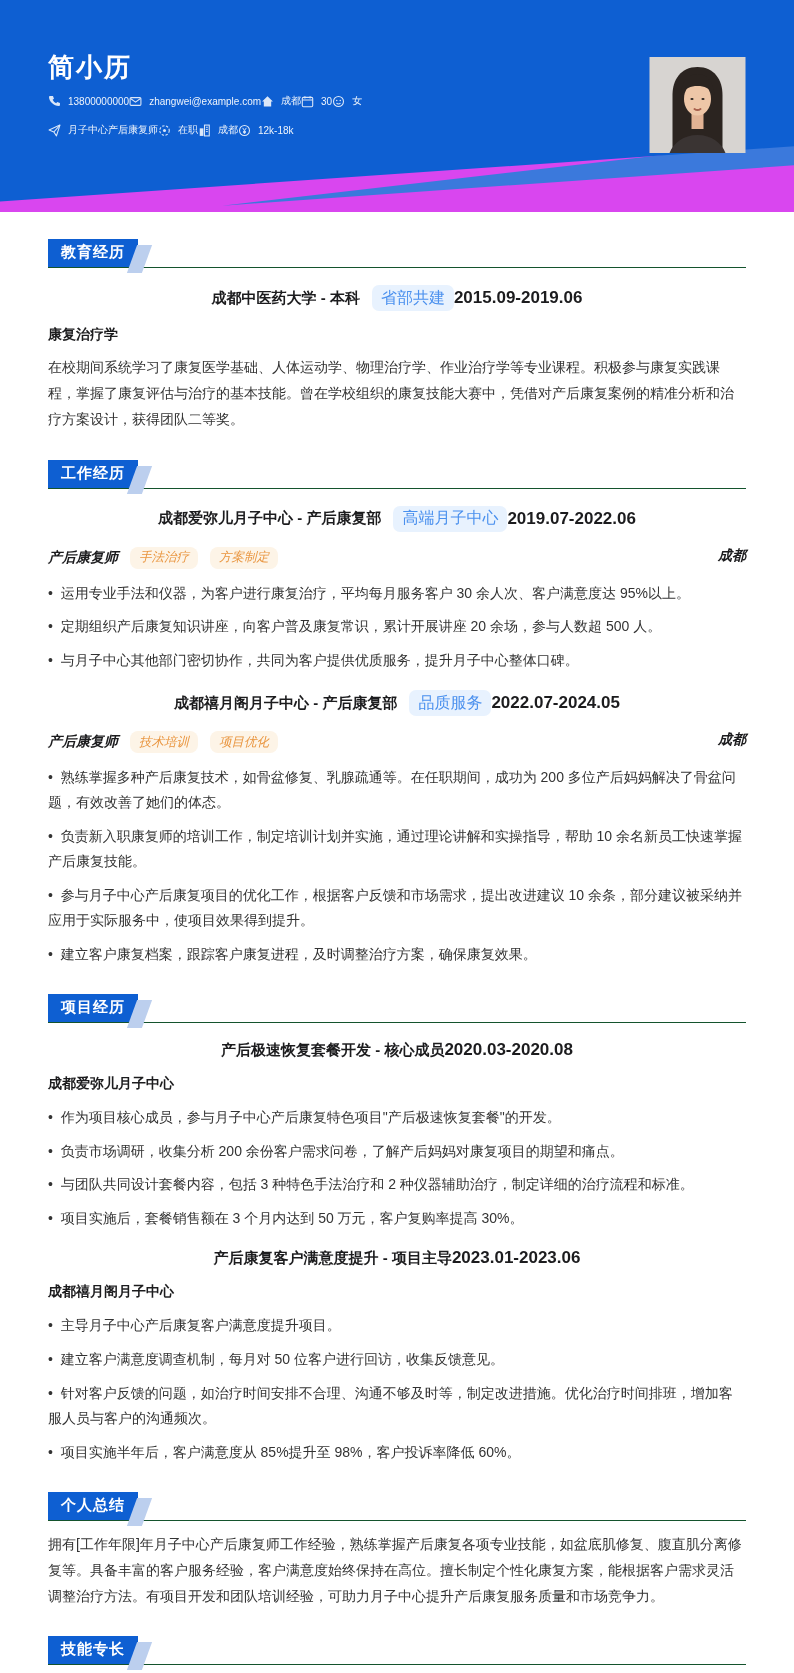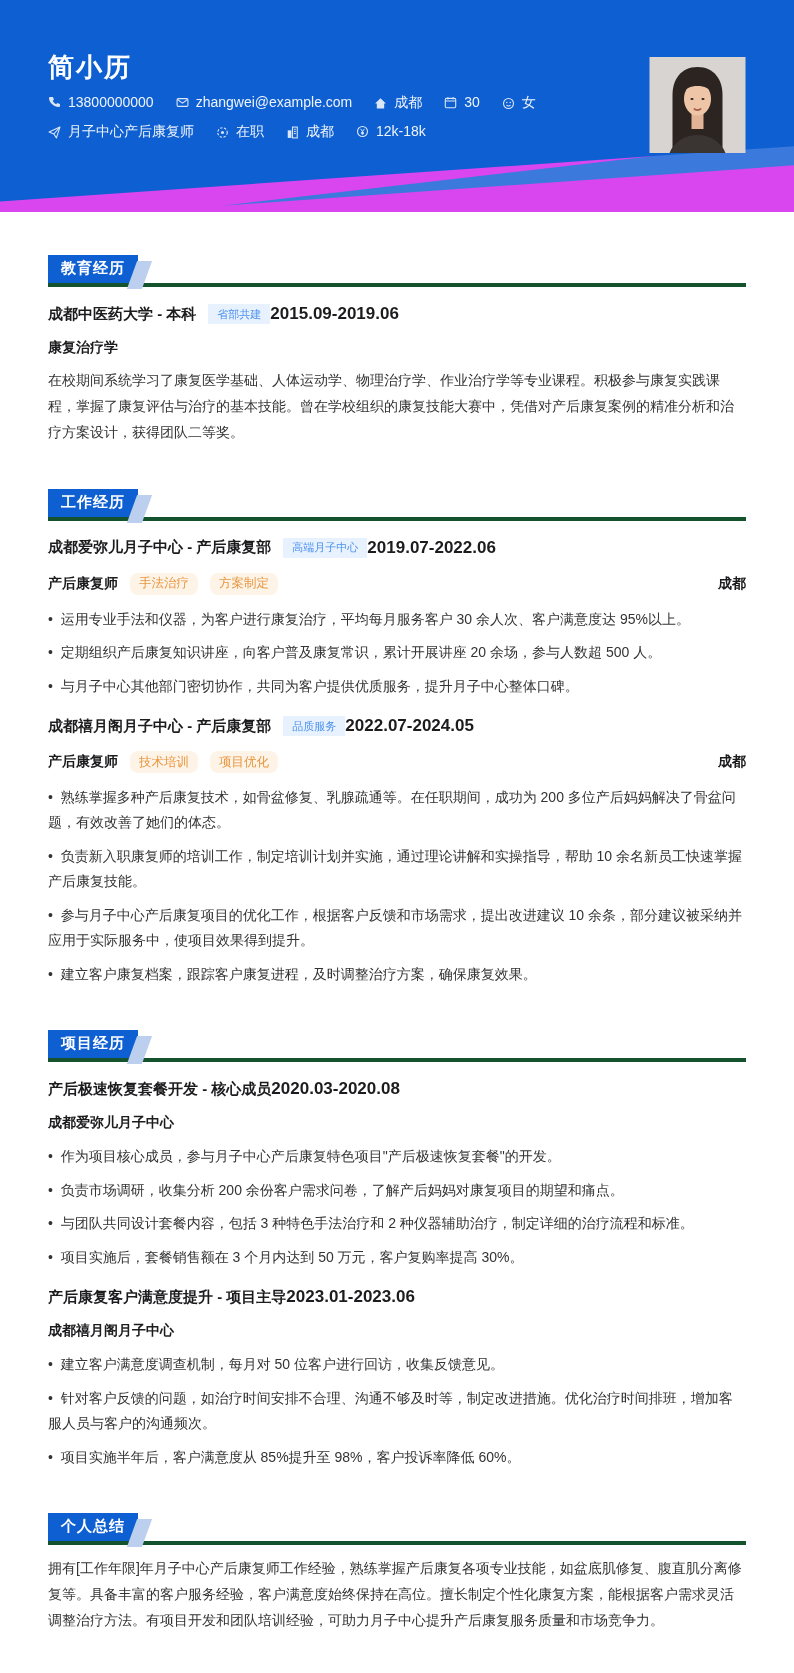--- a/index.html
+++ b/index.html
@@ -7,47 +7,47 @@
   .page{width:794px;min-height:1673px;background:#fff;position:relative;overflow:hidden;}
 
   
   .header{position:relative;height:212px;background:#d946ef;overflow:hidden;}
   .header-accent{position:absolute;inset:0;background:#3b79dc;
     clip-path:polygon(28% 97%,100% 66%,100% 78%);}
   .header-main{position:absolute;inset:0;background:#0e5fd2;
     clip-path:polygon(0 0,100% 0,100% 69%,0 95%);}
   .header-content{position:absolute;inset:0;z-index:2;}
   .name{position:absolute;left:48px;top:50px;color:#fff;font-size:26px;font-weight:700;letter-spacing:2px;}
-  .contact-row{position:absolute;left:48px;display:flex;align-items:flex-start;gap:22px;
-    color:rgba(255,255,255,.93);font-size:14px;}
+  .contact-row{position:absolute;left:48px;display:flex;align-items:center;
+    color:rgba(255,255,255,.93);font-size:10px;}
   .contact-row.r1{top:94px;}
   .contact-row.r2{top:123px;}
   .contact-item{display:flex;align-items:center;gap:7px;}
   .cicon{width:13px;height:13px;display:inline-block;opacity:.85;}
   .cicon svg{width:13px;height:13px;display:block;}
   .photo{position:absolute;right:48px;top:57px;width:97px;height:96px;overflow:hidden;}
   .photo svg{display:block;width:100%;height:100%;}
 
   
   .section{margin:0 48px;}
-  .sec-head{border-bottom:4px solid #14532d;margin-top:43px;margin-bottom:4px;}
+  .sec-head{border-bottom:1px solid #14532d;margin-top:27px;margin-bottom:4px;}
   .sec-badge{position:relative;display:inline-block;background:#0e5fd2;color:#fff;
     font-size:15px;font-weight:700;padding:4px 13px 5px;letter-spacing:1px;z-index:0;}
   .sec-badge::after{content:"";position:absolute;top:6px;right:-9px;width:15px;height:100%;
     background:#bccfee;transform:skewX(-20deg);z-index:-1;}
 
-  .entry-row{display:flex;justify-content:flex-start;align-items:center;margin-top:17px;}
+  .entry-row{display:flex;justify-content:center;align-items:center;margin-top:17px;}
   .entry-left{display:flex;align-items:center;gap:12px;}
   .entry-title{font-size:15px;font-weight:700;color:#1c1c1e;}
   .entry-date{font-size:17px;font-weight:700;color:#1c1c1e;}
-  .role-row{display:flex;justify-content:space-between;align-items:center;margin-top:15px;}
+  .role-row{display:flex;justify-content:space-between;align-items:flex-start;margin-top:15px;font-style:italic;}
   .role-left{display:flex;align-items:center;gap:12px;}
   .role-name{font-size:14px;font-weight:700;color:#1c1c1e;}
   .location{font-size:14px;font-weight:700;color:#1c1c1e;}
-  .tag-blue{background:#e8f2fe;color:#4a90ee;font-size:11px;padding:2.5px 9px;border-radius:0;}
+  .tag-blue{background:#e8f2fe;color:#4a90ee;font-size:16px;padding:2.5px 9px;border-radius:7px;}
   .tag-orange{background:#fdf4e7;color:#e9953f;font-size:12.5px;padding:2.5px 9px;border-radius:8px;}
   .major{font-size:14px;font-weight:700;color:#1c1c1e;margin-top:15px;}
   .org{font-size:14px;font-weight:700;color:#1c1c1e;margin-top:15px;}
   .para{font-size:14px;line-height:1.85;margin-top:11px;color:#333;}
   .bullets{margin-top:12px;}
   .bullet{font-size:14px;line-height:1.8;margin-bottom:8.5px;color:#333;}
   .bullet::before{content:"•\00a0\00a0";color:#333;}
   .job{margin-bottom:8px;}
 </style>
 </head>
@@ -252,20 +252,21 @@
       </div>
     </div>
 
     <div class="job">
       <div class="entry-row">
         <span class="entry-title">产后康复客户满意度提升 - 项目主导</span>
         <span class="entry-date">2023.01-2023.06</span>
       </div>
       <div class="org">成都禧月阁月子中心</div>
       <div class="bullets">
+        <div class="bullet">主导月子中心产后康复客户满意度提升项目。</div>
         <div class="bullet">建立客户满意度调查机制，每月对 50 位客户进行回访，收集反馈意见。</div>
         <div class="bullet">针对客户反馈的问题，如治疗时间安排不合理、沟通不够及时等，制定改进措施。优化治疗时间排班，增加客服人员与客户的沟通频次。</div>
         <div class="bullet">项目实施半年后，客户满意度从 85%提升至 98%，客户投诉率降低 60%。</div>
       </div>
     </div>
   </div>
 
   <div class="section">
     <div class="sec-head">
       <span class="sec-badge">个人总结</span>

